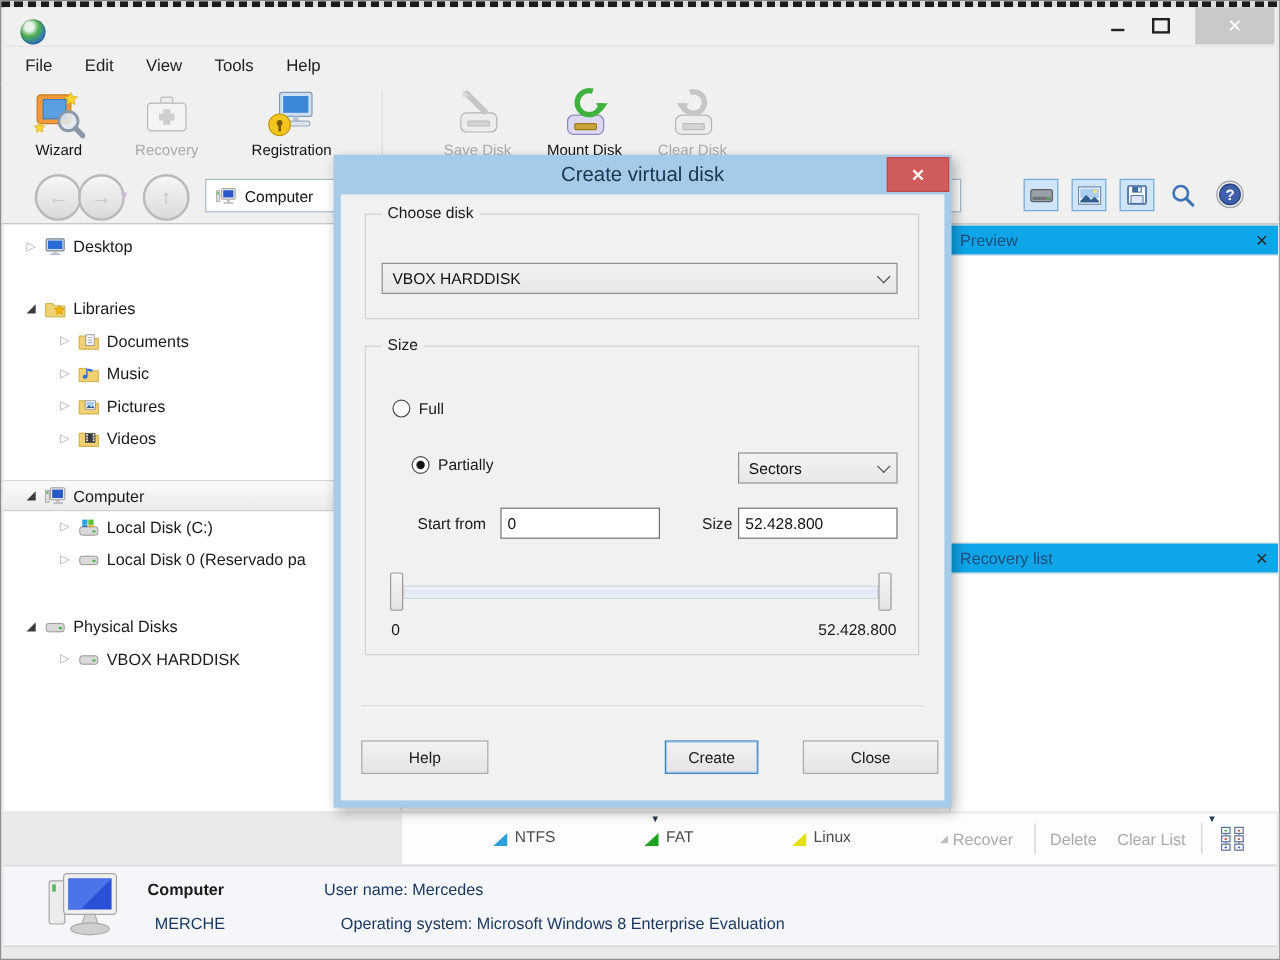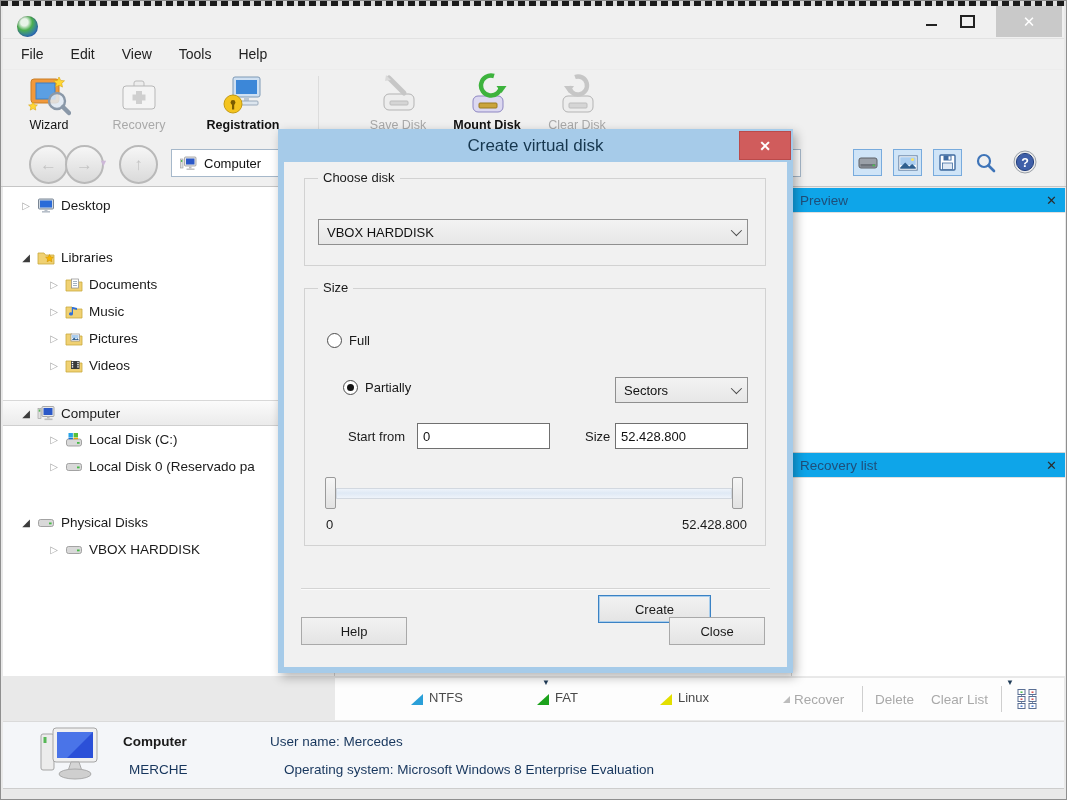--- a/index.html
+++ b/index.html
@@ -20,21 +20,21 @@
   .min-glyph{width:11px;border-bottom:2px solid #222;height:1px;margin-top:6px;}
   .max-glyph{width:11px;height:9px;border:2px solid #222;}
   
   #menubar{left:2px;right:2px;top:38px;height:30px;background:#f0f0f0;display:flex;align-items:center;padding-left:18px;gap:27px;font-size:14px;color:#222;border-bottom:1px solid #ececec;}
   .menu-item{cursor:default;}
   
   #toolbar{left:2px;right:2px;top:69px;height:71px;background:#f0f0f0;}
   .tb-btn{top:3px;width:92px;height:66px;display:flex;flex-direction:column;align-items:center;justify-content:flex-start;}
   .tb-btn svg{width:44px;height:44px;}
   .tb-label{font-size:12.5px;color:#111;margin-top:1px;white-space:nowrap;}
-  .tb-bold .tb-label{font-weight:bold;}
+  .tb-bold .tb-label{font-weight:normal;}
   .tb-disabled .tb-label{color:#a9a9a9;}
   #tb-sep{left:315px;top:6px;width:1px;height:60px;background:#dcdcdc;}
   
   #navbar{left:2px;right:2px;top:140px;height:45px;background:#f0f0f0;border-bottom:1px solid #c0c0c0;}
   .nav-circle{top:4px;width:35px;height:35px;border-radius:50%;border:2px solid #b9b9b9;
     background:linear-gradient(#f6f6f6,#dadada);display:flex;align-items:center;justify-content:center;
     color:#c4c4c4;font-size:17px;font-weight:bold;}
   #nav-dd{left:96px;top:17px;color:#cdb8d8;font-size:9px;}
   #addressbox{left:168px;top:8px;width:630px;height:28px;background:#fff;border:1px solid #a6b8ca;box-sizing:border-box;display:flex;align-items:center;padding:0 8px;gap:7px;}
   #addresstext{font-size:13px;color:#111;flex:1;}
@@ -486,22 +486,22 @@
         </div>
         <div class="abs slim-label" style="left:21px;top:228px;">0</div>
         <div class="abs slim-label" style="right:18px;top:228px;">52.428.800</div>
       </div>
 
       <div class="abs" id="dlg-sep" style="left:17px;right:17px;top:426px;"></div>
 
       <div class="abs dlg-btn" style="left:17px;top:455px;width:106px;">
         <span>Help</span>
       </div>
-      <div class="abs dlg-btn" id="btn-create" style="left:270px;top:433px;width:113px;margin-left:44px;">
+      <div class="abs dlg-btn" id="btn-create" style="left:270px;top:455px;width:78px;">
         <span>Create</span>
       </div>
-      <div class="abs dlg-btn" style="left:385px;top:455px;width:96px;">
+      <div class="abs dlg-btn" style="left:385px;top:455px;width:113px;">
         <span>Close</span>
       </div>
     </div>
   </div>
 
 </div>
 
 </body></html>

